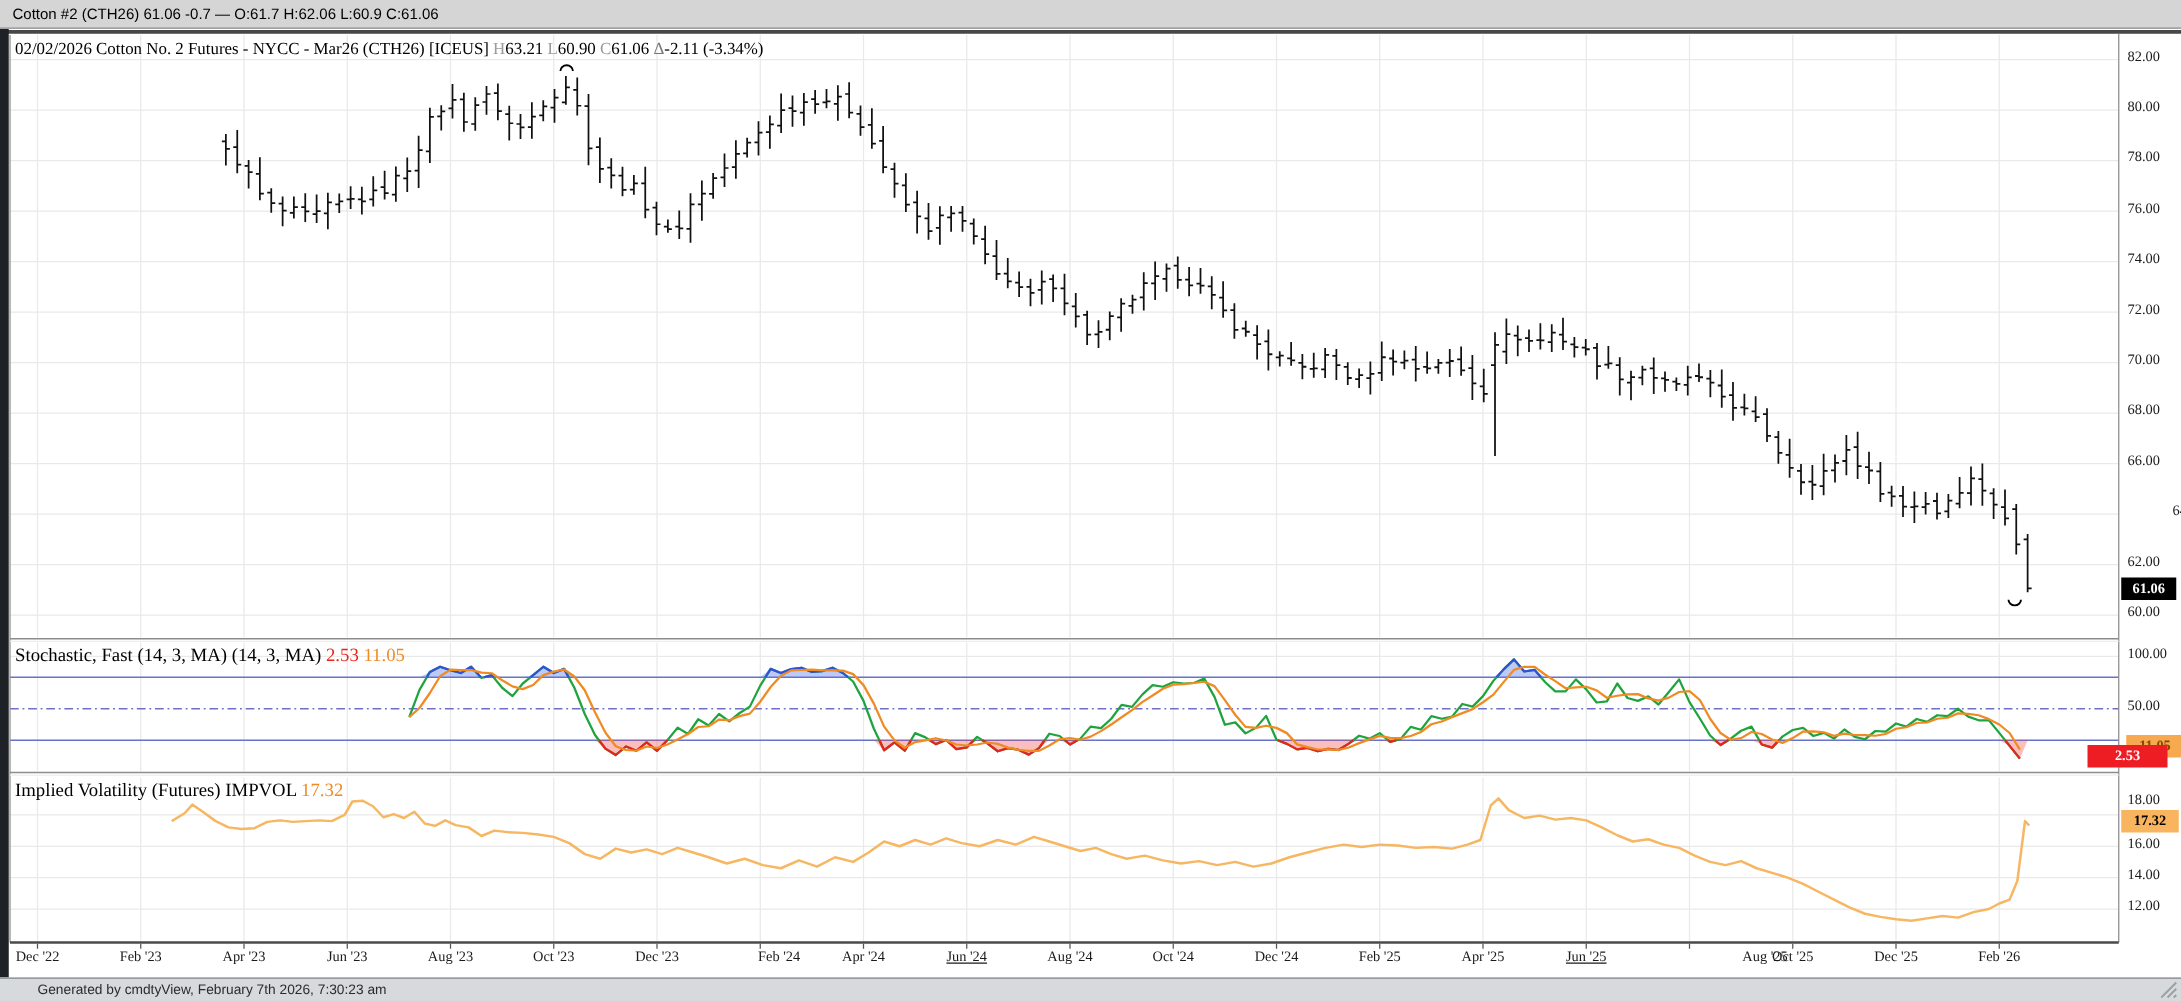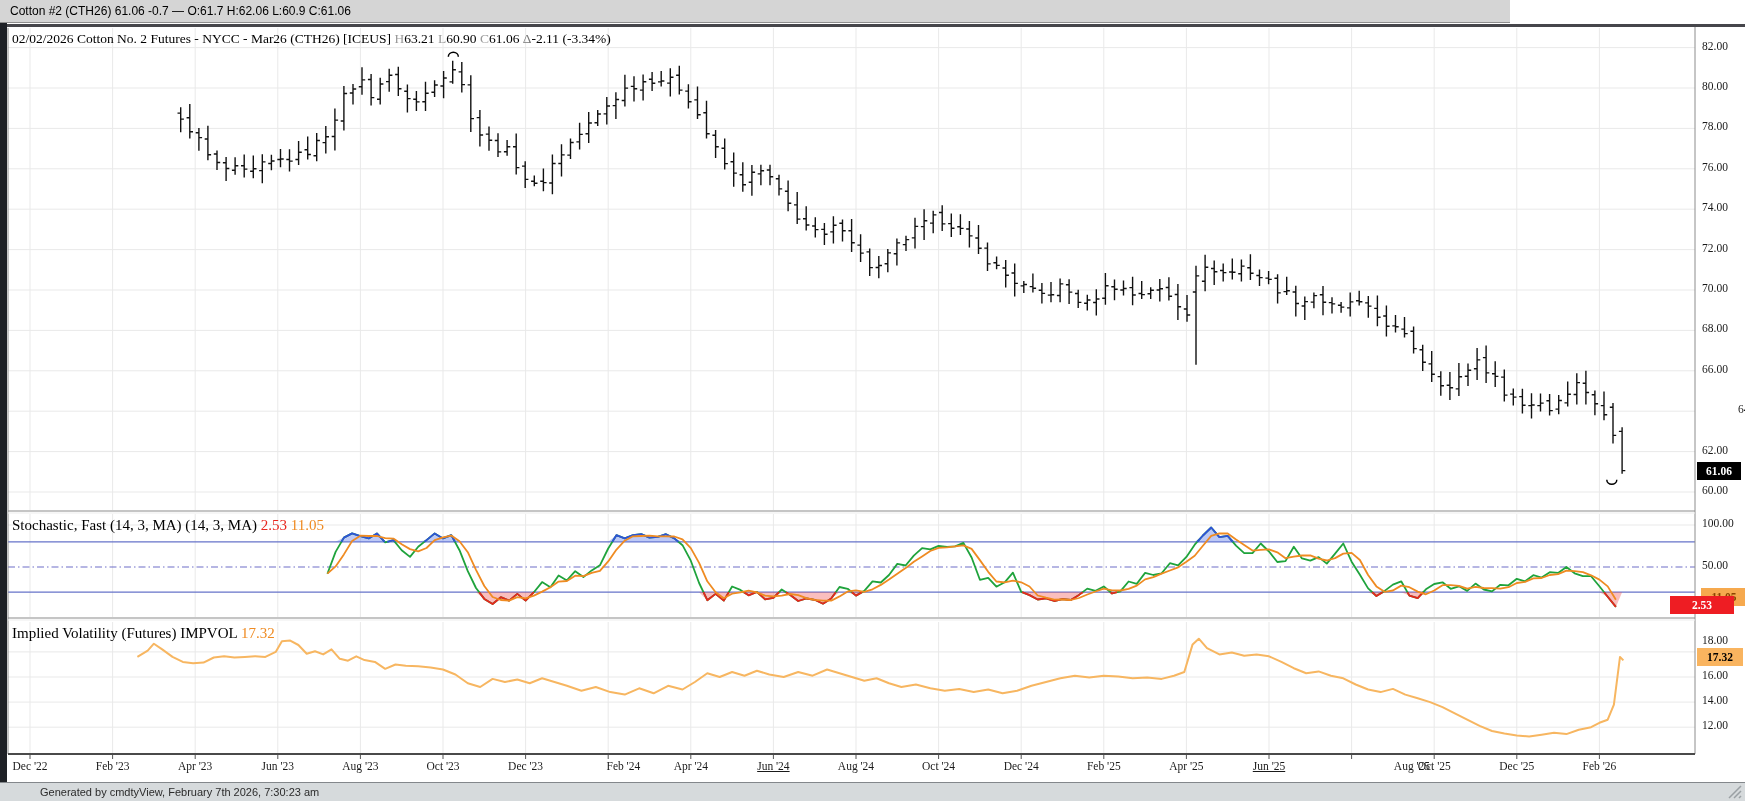--- a/index.html
+++ b/index.html
@@ -1,18 +1,18 @@
 <!DOCTYPE html>
 <html><head>
 <meta charset="utf-8">
 <style>
   html,body{margin:0;padding:0;background:#ffffff;}
   #app{position:relative;width:1745px;height:801px;background:#ffffff;overflow:hidden;
        font-family:"Liberation Serif", serif;}
-  .titlebar{position:absolute;left:0;top:0;width:1510px;height:22px;background:#d5d5d5;
+  .titlebar{position:absolute;left:0;top:0;width:1745px;height:22px;background:#d5d5d5;
             border-bottom:1px solid #8e8e8e;font-family:"Liberation Sans",sans-serif;
             font-size:12px;line-height:22px;color:#000;}
   .titlebar span{padding-left:10px;}
   #plot{position:absolute;left:0;top:0;width:1745px;height:801px;}
   .hdr{position:absolute;left:12px;top:31px;font-size:13.5px;color:#000;white-space:nowrap;}
   .panel-label{position:absolute;left:12px;font-size:15px;color:#000;white-space:nowrap;}
   .panel-label .red{color:#e8251d;}
   .panel-label .orange{color:#ef8b22;}
   .ylab{position:absolute;left:1702px;width:20px;font-size:11.5px;color:#1a1a1a;}
   .xlab{position:absolute;width:64px;text-align:center;font-size:11.5px;color:#1a1a1a;top:760px;}
@@ -22,21 +22,21 @@
                background:#000;color:#fff;}
   .badge.orange-d{left:1701px;top:588px;width:46px;height:18px;line-height:18px;
                   background:#f6a94e;color:#8a4500;z-index:1;}
   .badge.red{left:1670px;top:596px;width:64px;height:18px;line-height:18px;
              background:#ee1d23;color:#fff;z-index:2;}
   .badge.orange-iv{left:1697px;top:648px;width:46px;height:18px;line-height:18px;
                    background:#f9b45f;color:#000;}
   .footer{position:absolute;left:0;top:782px;width:1745px;height:19px;background:#d6dadc;
           border-top:1px solid #83878b;font-family:"Liberation Sans",sans-serif;font-size:11px;
           line-height:18px;color:#2b2b2b;}
-  .footer span{padding-left:40px;}
+  .footer span{padding-left:30px;}
   .grip{position:absolute;right:2px;top:784px;width:16px;height:15px;}
 </style>
 </head>
 <body>
 
 <div id="app">
   <svg id="plot" xmlns="http://www.w3.org/2000/svg" width="1745" height="801">
       <g>
         <line x1="30" y1="28" x2="30" y2="510" stroke="#e9e9e9" stroke-width="1"></line>
         <line x1="30" y1="514" x2="30" y2="617" stroke="#e9e9e9" stroke-width="1"></line>

